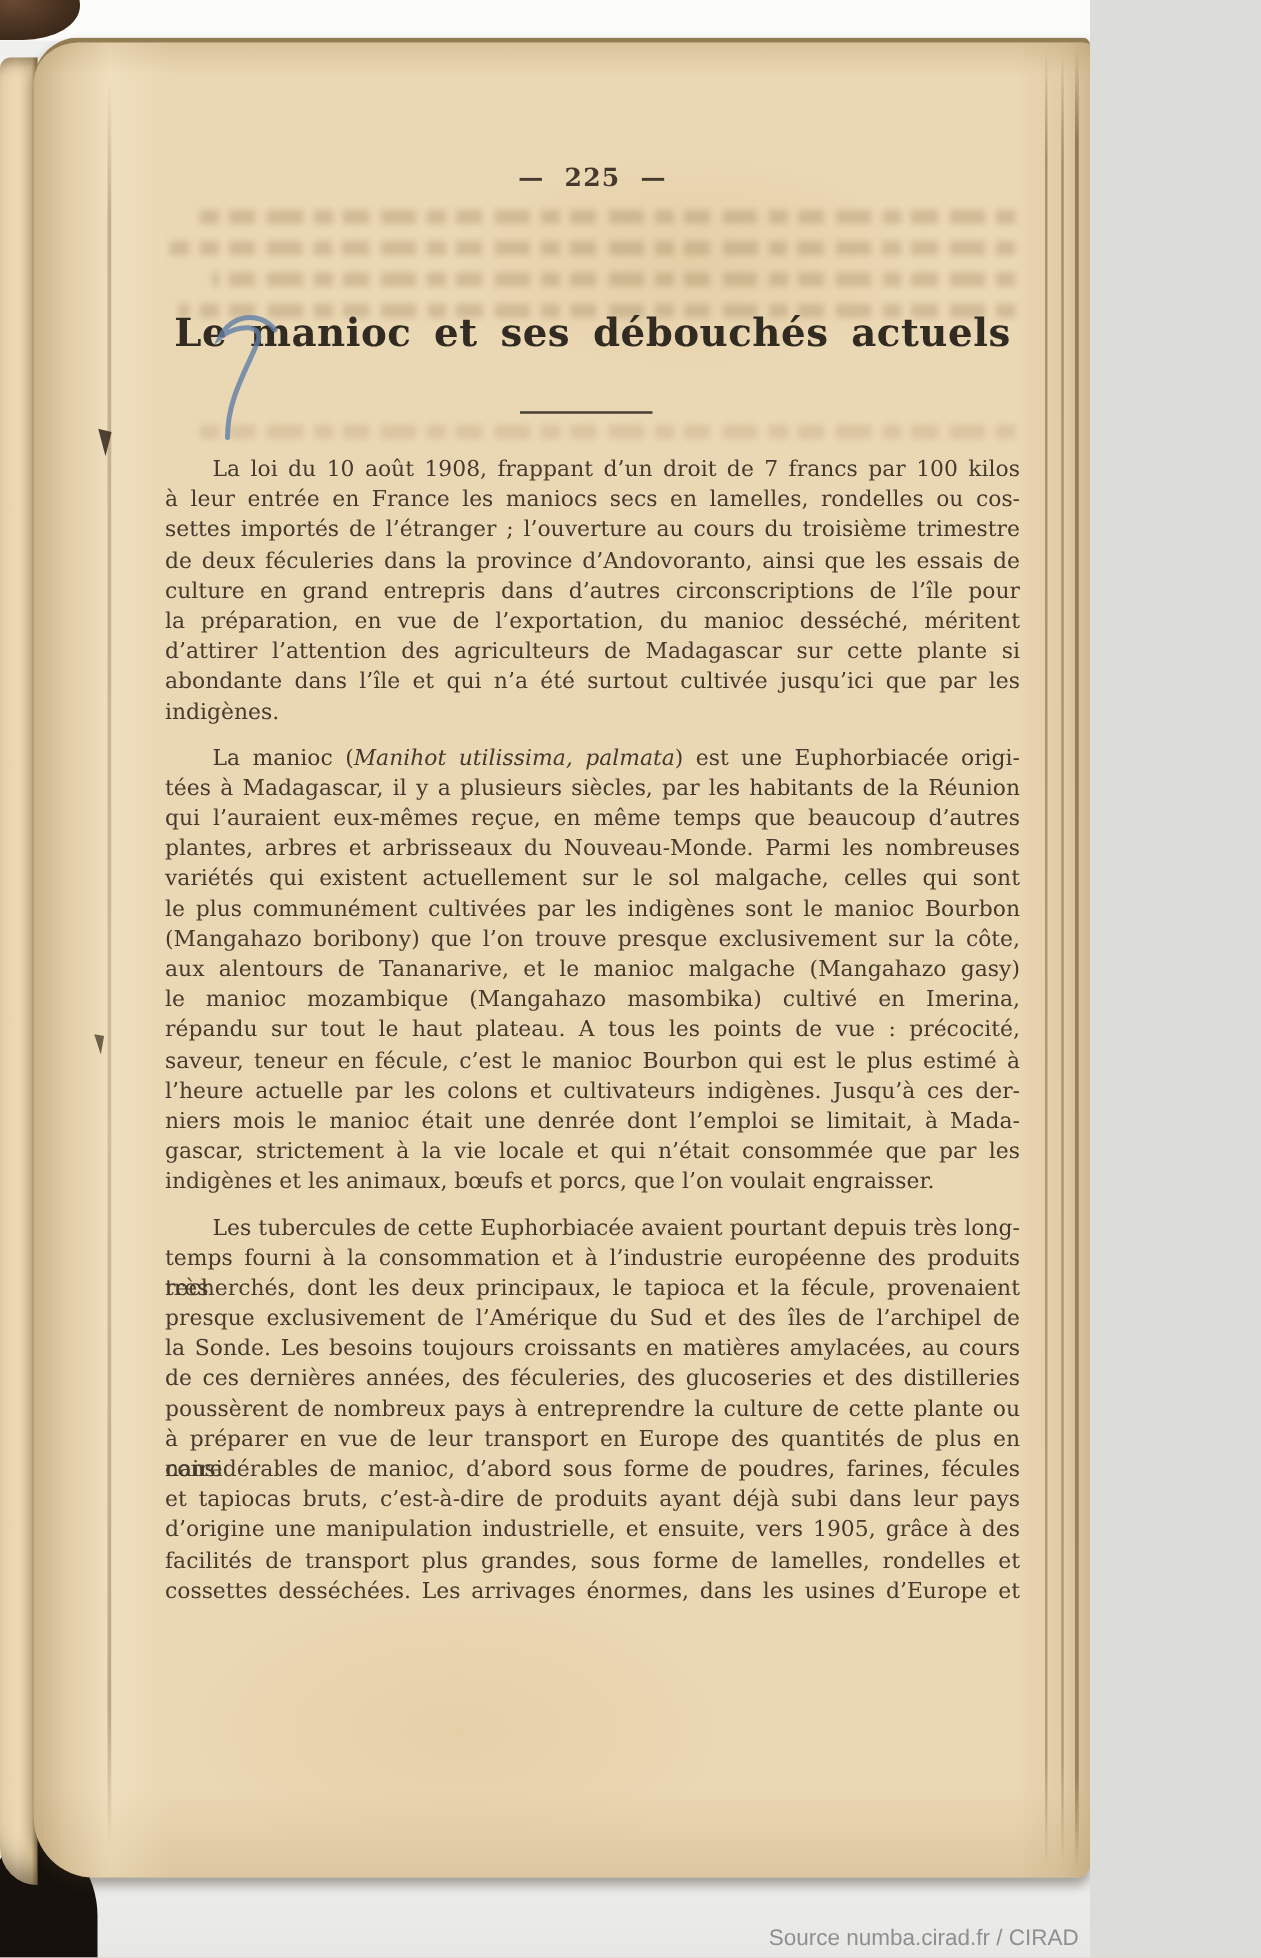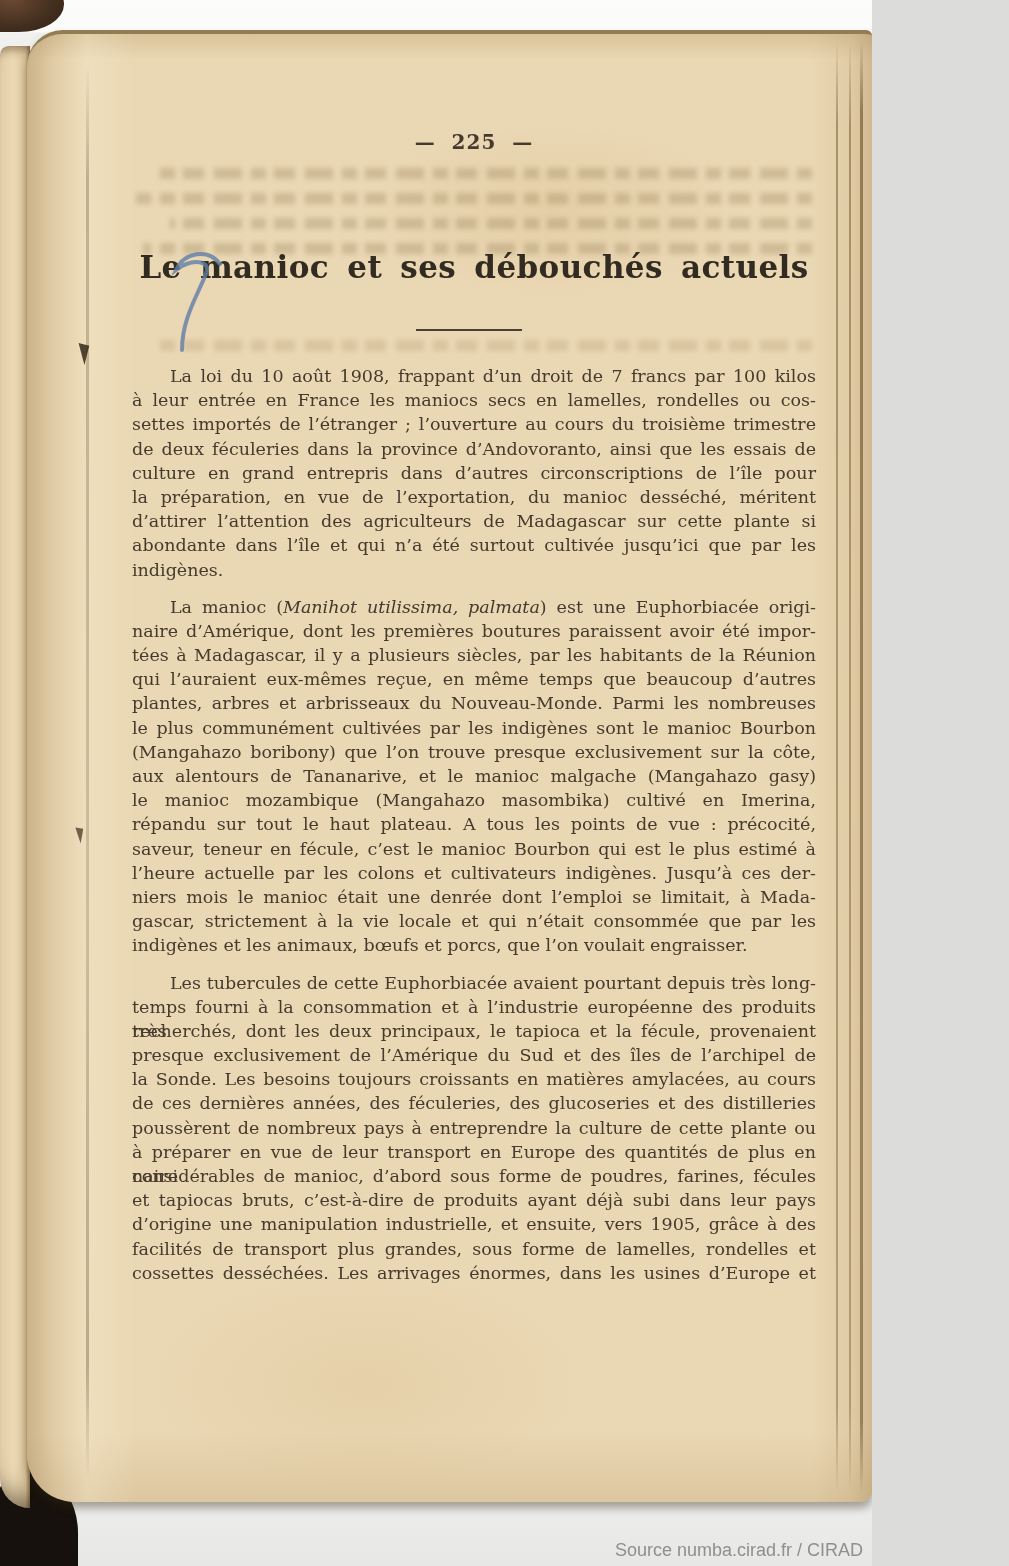--- a/index.html
+++ b/index.html
@@ -147,24 +147,24 @@
         <div class="tline">settes importés de l’étranger ; l’ouverture au cours du troisième trimestre</div>
         <div class="tline">de deux féculeries dans la province d’Andovoranto, ainsi que les essais de</div>
         <div class="tline">culture en grand entrepris dans d’autres circonscriptions de l’île pour</div>
         <div class="tline">la préparation, en vue de l’exportation, du manioc desséché, méritent</div>
         <div class="tline">d’attirer l’attention des agriculteurs de Madagascar sur cette plante si</div>
         <div class="tline">abondante dans l’île et qui n’a été surtout cultivée jusqu’ici que par les</div>
         <div class="tline">indigènes.</div>
       </div>
     <div class="para">
         <div class="tline"><span>La manioc (</span><i>Manihot utilissima, palmata</i><span>) est une Euphorbiacée origi-</span></div>
-        <div class="tline">naire d’Amérique, dont les premières boutures paraissent avoir été impor-</div>
         <div class="tline">tées à Madagascar, il y a plusieurs siècles, par les habitants de la Réunion</div>
         <div class="tline">qui l’auraient eux-mêmes reçue, en même temps que beaucoup d’autres</div>
         <div class="tline">plantes, arbres et arbrisseaux du Nouveau-Monde. Parmi les nombreuses</div>
+        <div class="tline">variétés qui existent actuellement sur le sol malgache, celles qui sont</div>
         <div class="tline">le plus communément cultivées par les indigènes sont le manioc Bourbon</div>
         <div class="tline">(Mangahazo boribony) que l’on trouve presque exclusivement sur la côte,</div>
         <div class="tline">aux alentours de Tananarive, et le manioc malgache (Mangahazo gasy)</div>
         <div class="tline">le manioc mozambique (Mangahazo masombika) cultivé en Imerina,</div>
         <div class="tline">répandu sur tout le haut plateau. A tous les points de vue : précocité,</div>
         <div class="tline">saveur, teneur en fécule, c’est le manioc Bourbon qui est le plus estimé à</div>
         <div class="tline">l’heure actuelle par les colons et cultivateurs indigènes. Jusqu’à ces der-</div>
         <div class="tline">niers mois le manioc était une denrée dont l’emploi se limitait, à Mada-</div>
         <div class="tline">gascar, strictement à la vie locale et qui n’était consommée que par les</div>
         <div class="tline">indigènes et les animaux, bœufs et porcs, que l’on voulait engraisser.</div>

